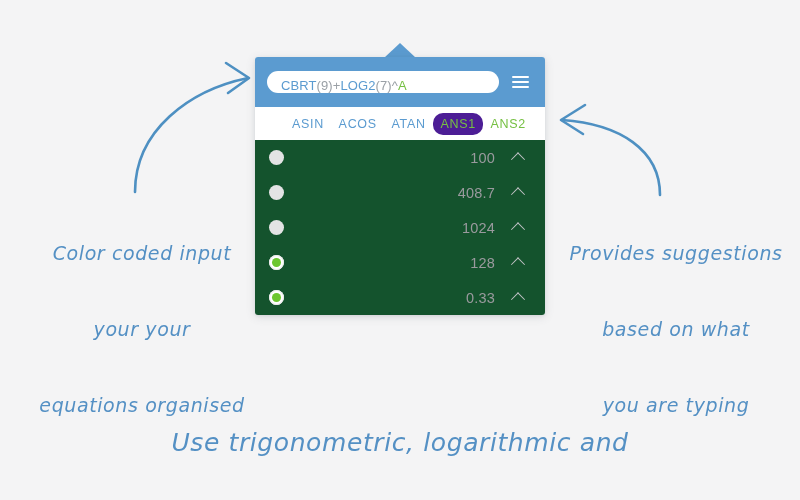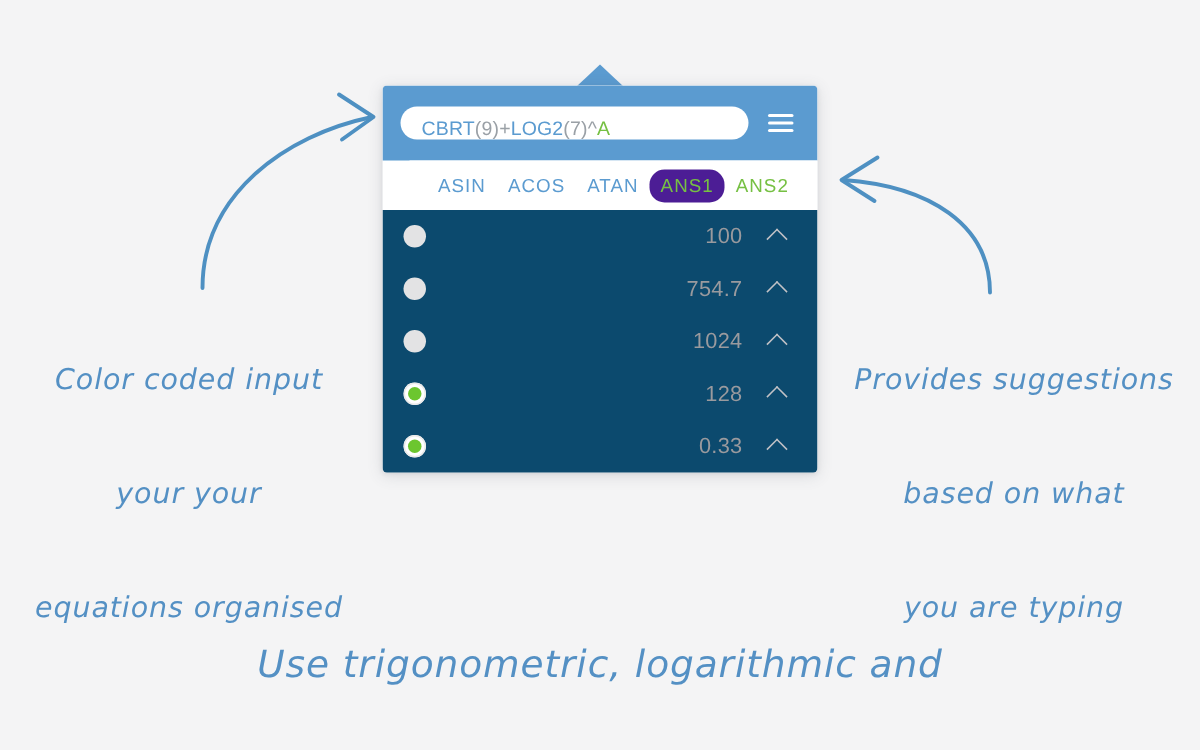--- a/index.html
+++ b/index.html
@@ -41,21 +41,21 @@
     line-height: 38px;
     letter-spacing: 0.6px;
     text-align: center;
     font-style: italic;
     font-weight: 400;
     white-space: pre-line;
   }
   .handwriting .ln { display: block; }
 
   #note-left {
-    left: 8px;
+    left: 24px;
     top: 196px;
     width: 236px;
     font-style: italic;
   }
   #note-right {
     left: 552px;
     top: 196px;
     width: 248px;
   }
   #note-bottom {
@@ -155,21 +155,21 @@
     letter-spacing: 0.7px;
     padding: 4px 7px;
     border-radius: 10px;
     color: #5b9bd0;
   }
   .suggestion.green { color: #76c043; }
   .suggestion.active { background: #4c1d95; }
 
   
   .results {
-    background: #0c4a6e;
+    background: #14532d;
     height: 226px;
   }
   .result-row {
     height: 35px;
     display: flex;
     align-items: center;
     padding: 0 16px 0 14px;
     box-sizing: border-box;
   }
   .dot {
@@ -277,21 +277,21 @@
           <div class="dot"></div>
           <div class="result-spacer"></div>
           <div class="result-value">100</div>
           <div class="chevron-up">
             <i></i>
           </div>
         </div>
         <div class="result-row">
           <div class="dot"></div>
           <div class="result-spacer"></div>
-          <div class="result-value">754.7</div>
+          <div class="result-value">408.7</div>
           <div class="chevron-up">
             <i></i>
           </div>
         </div>
         <div class="result-row">
           <div class="dot"></div>
           <div class="result-spacer"></div>
           <div class="result-value">1024</div>
           <div class="chevron-up">
             <i></i>

